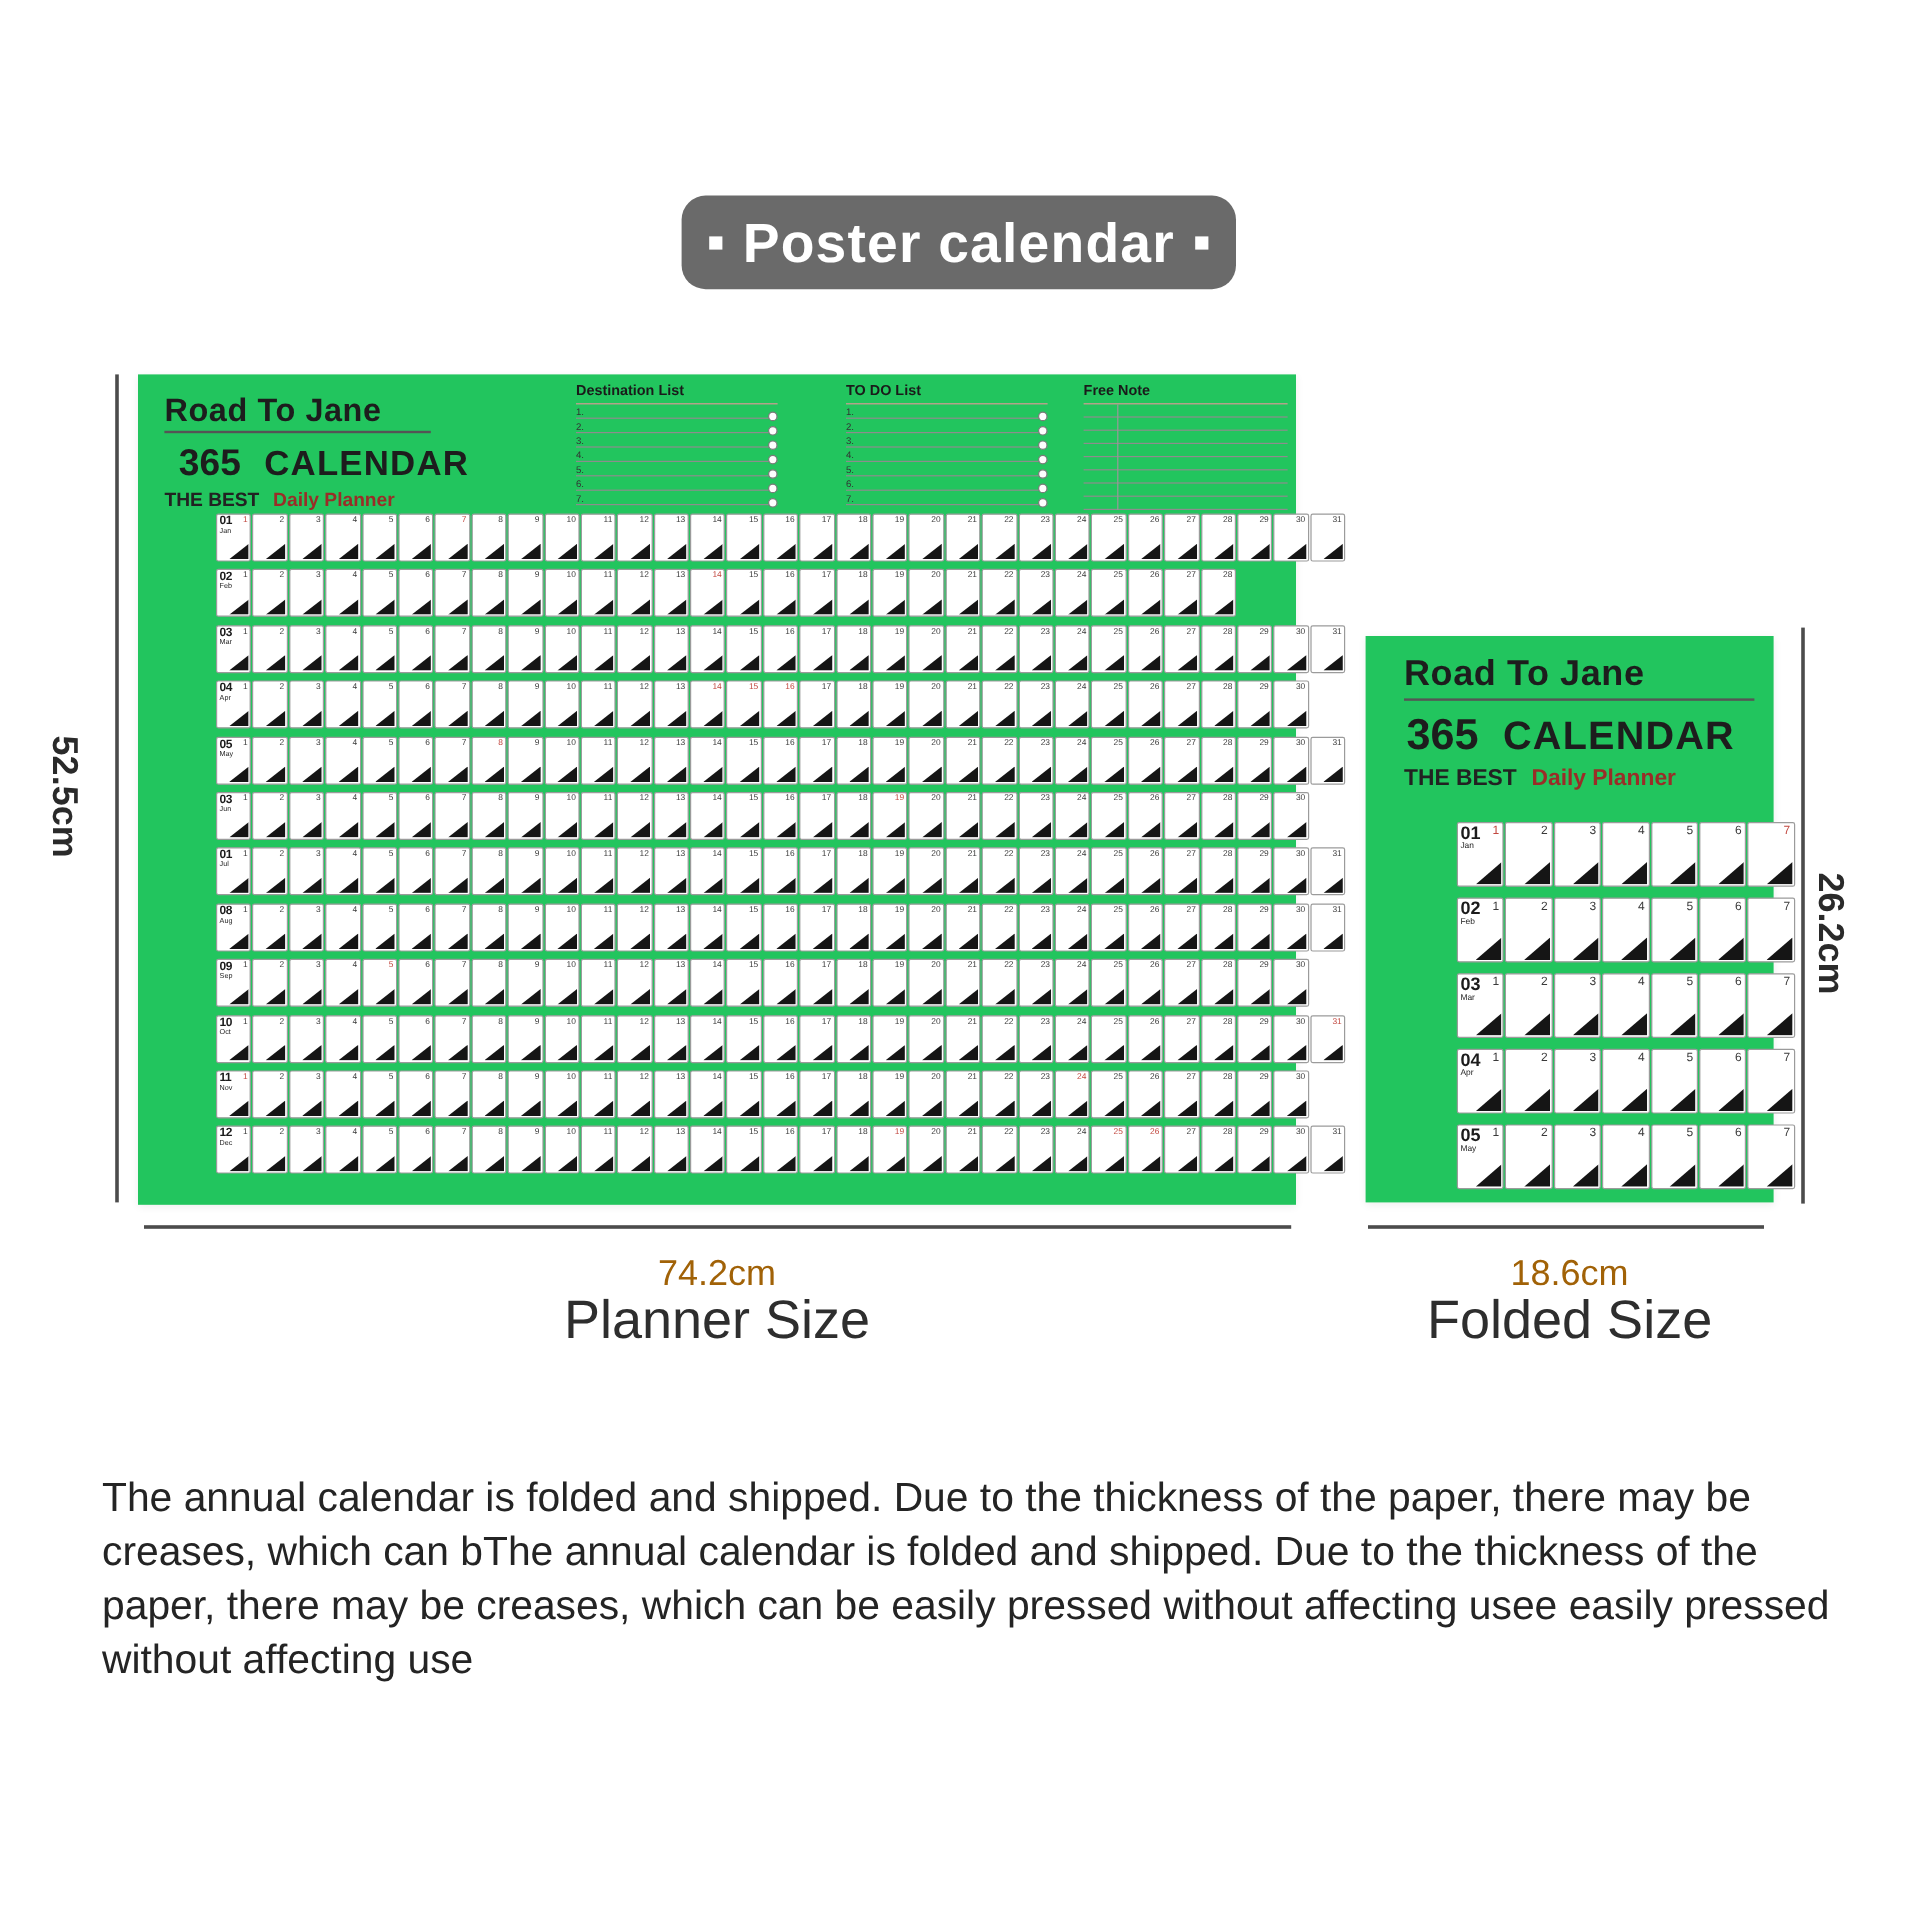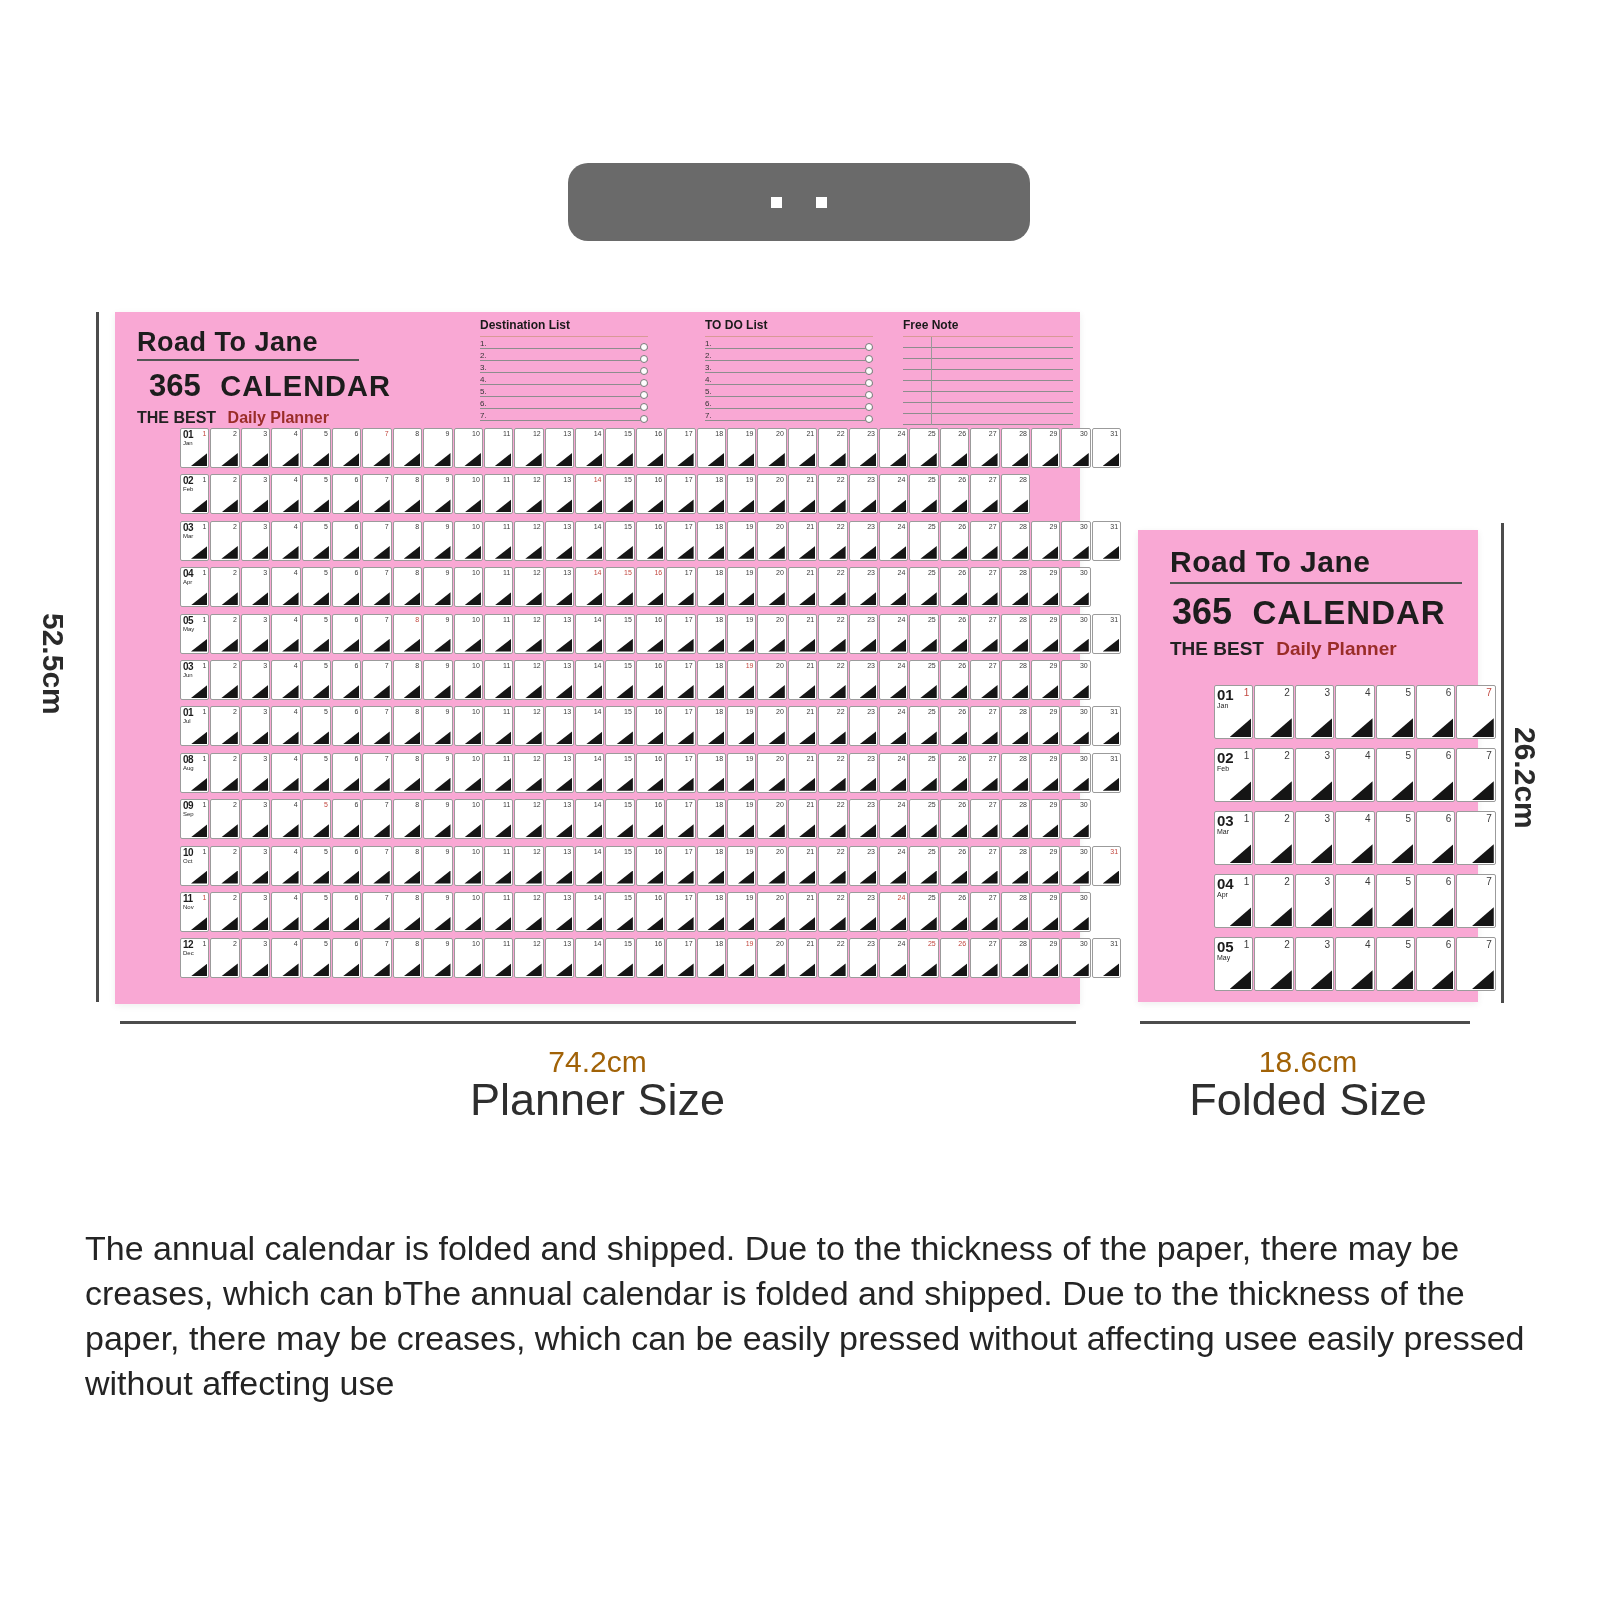--- a/index.html
+++ b/index.html
@@ -11,21 +11,21 @@
   
   .badge{
     position:absolute;left:568px;top:163px;width:462px;height:78px;
     background:#6a6a6a;border-radius:20px;color:#fff;
     display:flex;align-items:center;justify-content:center;
     font-weight:bold;font-size:46px;letter-spacing:1px;
   }
   .badge .bullet{width:11px;height:11px;background:#fff;margin:0 17px;display:inline-block;}
 
   
-  .paper{position:absolute;background:#f9a8d4;box-shadow:0 2px 7px rgba(0,0,0,0.07);}
+  .paper{position:absolute;background:#22c55e;box-shadow:0 2px 7px rgba(0,0,0,0.07);}
   .poster{left:115px;top:312px;width:965px;height:692px;}
   .folded{left:1138px;top:530px;width:340px;height:472px;}
 
   .brand{font-weight:bold;color:#1d1d1d;letter-spacing:0.5px;line-height:1.05;}
   .brand-rule{height:2px;background:#555;}
   .title-line{font-weight:bold;color:#1d1d1d;white-space:nowrap;}
   .subtitle{font-weight:bold;color:#222;white-space:nowrap;}
   .subtitle .accent{color:#9a2d28;margin-left:7px;}
 
   .poster .poster-header{position:absolute;left:22px;top:16px;}
@@ -105,20 +105,21 @@
   .description{
     position:absolute;left:85px;top:1192px;width:1460px;
     font-size:34px;line-height:45px;color:#242424;
   }
 </style>
 </head>
 <body>
 
 <div class="badge">
   <span class="bullet"></span>
+  <span>Poster calendar</span>
   <span class="bullet"></span>
 </div>
 
 <div class="paper poster">
   <div class="poster-header">
     <div class="brand">Road To Jane</div>
     <div class="brand-rule"></div>
     <div class="title-line">
       <span class="title-num">365</span>
       <span class="title-word">CALENDAR</span>

